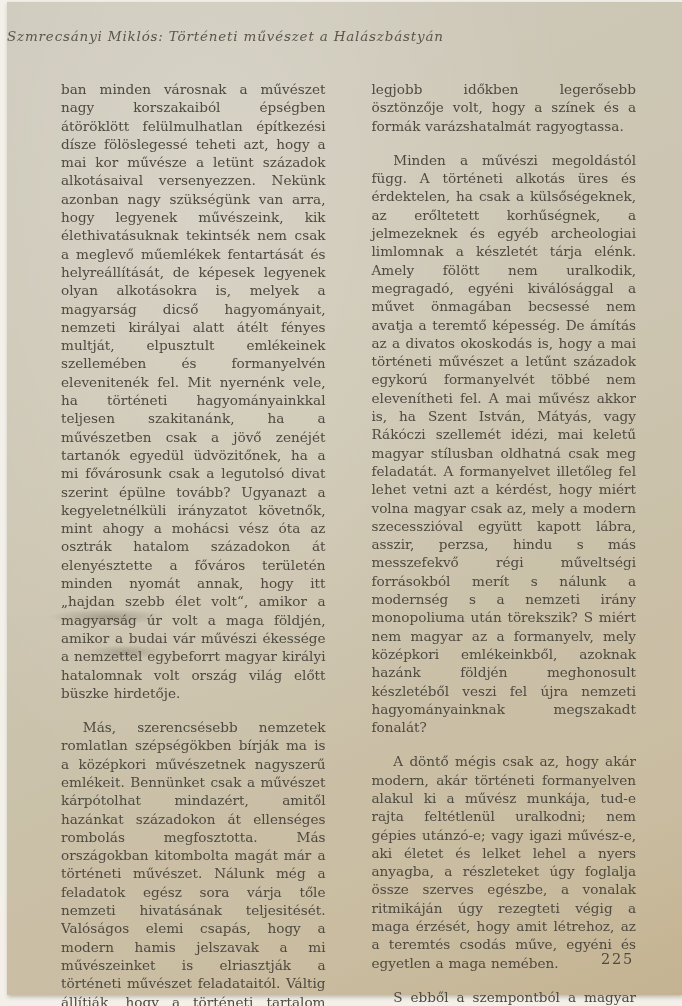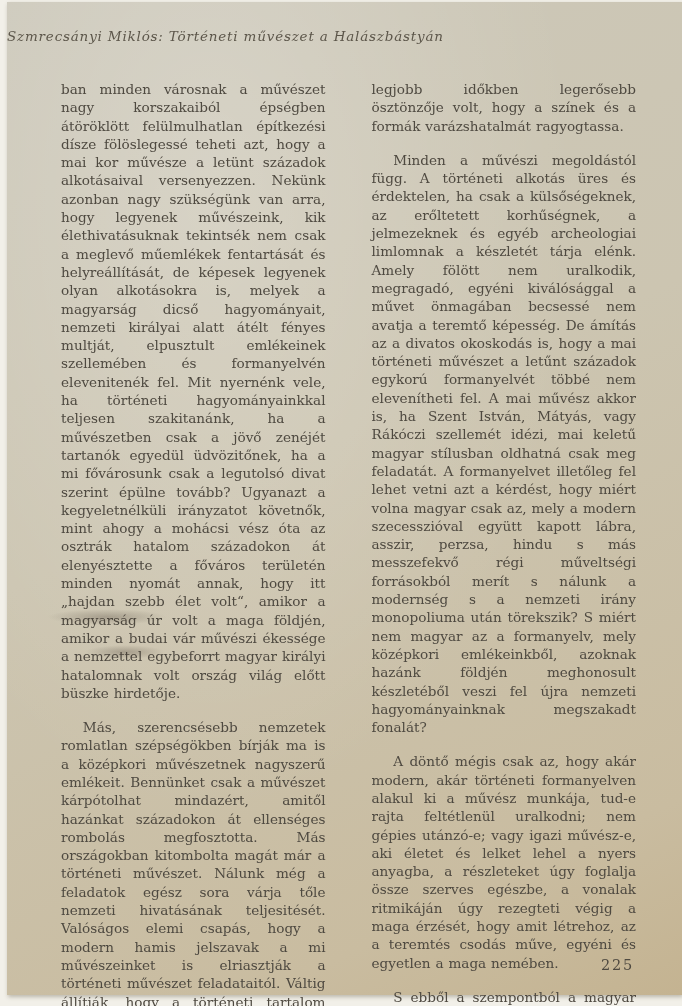--- a/index.html
+++ b/index.html
@@ -42,21 +42,21 @@
   .column p {
     margin: 16px;
     text-indent: 0;
     word-spacing: 0.04em;
     hyphens: auto;
   }
   .column p.indent { text-indent: 1.6em; }
   .page-number {
     position: absolute;
     right: 48px;
-    bottom: 22px;
+    bottom: 28px;
     font-size: 14.5px;
     letter-spacing: 0.12em;
     color: #4e4940;
   }
   
   .smudge {
     position: absolute;
     background: radial-gradient(ellipse, rgba(60,50,40,0.28), rgba(60,50,40,0) 70%);
     pointer-events: none;
   }

